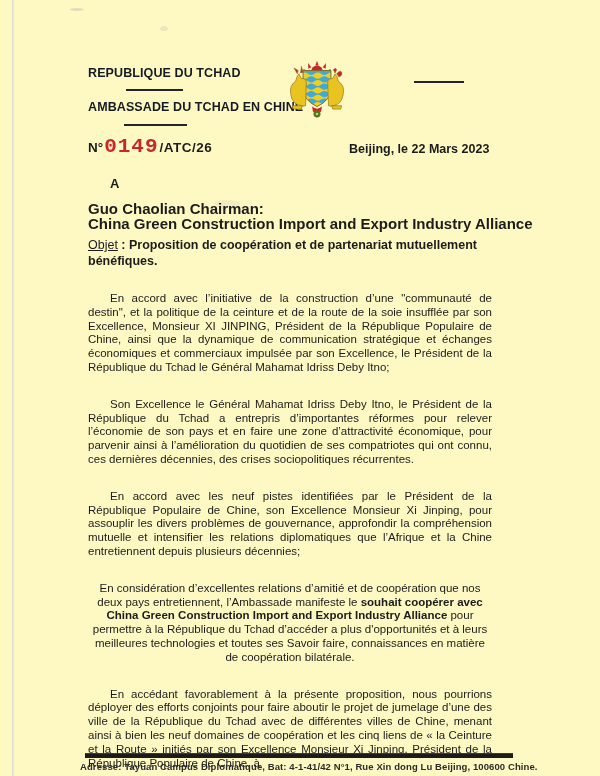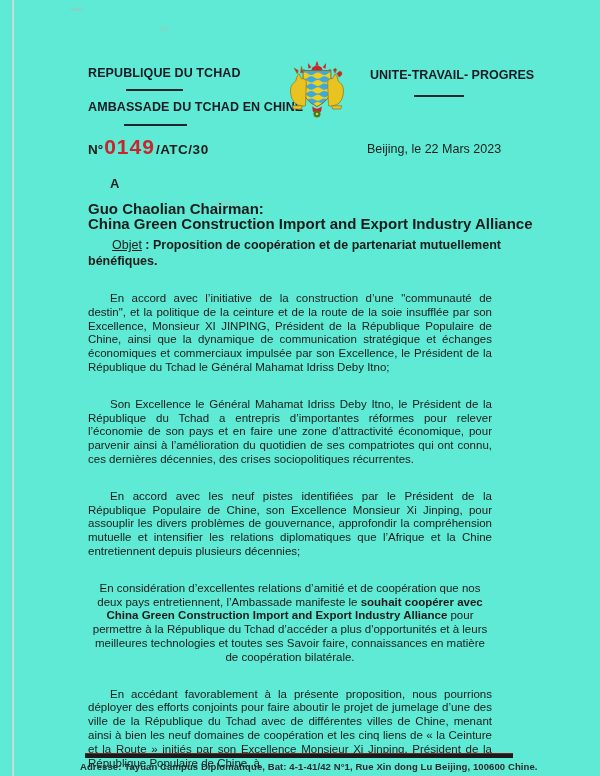--- a/index.html
+++ b/index.html
@@ -1,18 +1,18 @@
 <!DOCTYPE html>
 <html><head>
 <meta charset="utf-8">
 <style>
   html,body{margin:0;padding:0;background:#e9e9e9;}
   .page{
     position:relative; width:600px; height:776px; margin:0 auto;
-    background:#5eead4; overflow:hidden;
+    background:#fef9c3; overflow:hidden;
     font-family:"Liberation Sans", sans-serif; color:#1c1c1c;
   }
   
   .scan-edge{position:absolute; left:12px; top:0; width:2px; height:776px;
     background:linear-gradient(to right,#cfcfcf,#e6e6e6); opacity:.8;}
   .smudge{position:absolute; background:#b9b9b9; border-radius:50%; opacity:.45;}
   .smudge.s1{left:70px; top:8px; width:14px; height:3px;}
   .smudge.s2{left:160px; top:26px; width:8px; height:5px; opacity:.3;}
   .smudge.s3{left:214px; top:200px; width:26px; height:8px; opacity:.18;}
 
@@ -23,34 +23,34 @@
   .hdr-left .rule-1{width:57px; margin:9px 0 9px 38px;}
   .hdr-left .rule-2{width:63px; margin:10px 0 0 36px;}
   .emblem{position:absolute; left:276px; top:58px; width:82px; height:66px;}
   .hdr-right{position:absolute; left:370px; top:68px; font-weight:bold;
     font-size:12.5px; color:#151b24;}
   .hdr-right .rule-3{width:50px; margin:13px 0 0 44px;}
 
   
   .ref{position:absolute; left:88px; top:135px; display:flex; align-items:baseline;}
   .ref .no{font-weight:bold; font-size:13.5px;}
-  .ref .num{font-family:Liberation Sans, sans-serif; font-weight:bold;
+  .ref .num{font-family:Liberation Mono, monospace; font-weight:bold;
     font-size:21px; color:#c8252c; letter-spacing:1px; margin:0 1px;}
   .ref .suffix{font-weight:bold; font-size:13.5px; letter-spacing:.5px;}
-  .dateline{position:absolute; left:367px; top:142px; font-weight:normal; font-size:12.5px;}
+  .dateline{position:absolute; left:349px; top:142px; font-weight:bold; font-size:12.5px;}
 
   
   .salutation{position:absolute; left:110px; top:176px; font-weight:bold; font-size:13px;}
   .recipient{position:absolute; left:88px; top:202px; font-weight:bold;
     font-size:15px; line-height:14.5px;}
 
   
   .subject{position:absolute; left:88px; top:238px; width:442px;
     font-size:12.5px; line-height:15.5px; font-weight:bold;}
-  .subject .objet{font-weight:normal; text-decoration:underline;margin-left:24px;}
+  .subject .objet{font-weight:normal; text-decoration:underline;}
 
   
   .body{position:absolute; left:88px; top:292px; width:416px;
     font-size:11.5px; line-height:13.8px; text-align:justify; color:#1b1b1b;}
   .body p{margin:0 12px 23px 0;}
   .body p.indent{text-indent:22px;}
   .body p.ragged{text-align:center;}
 
   
   .footer-rule{position:absolute; left:85px; top:753px; width:428px; height:4px;
@@ -113,28 +113,27 @@
         <path fill="#e9c31f" d="M68 58 h12 l-1 4 h-10 z"></path>
       </g>
 
       <path d="M44 59 q6 5 12 0 l-1 6 q-5 4 -10 0 z" fill="#c8252c"></path>
       <circle cx="50" cy="68" r="4" fill="#2f7d33" stroke="#8a6d1f" stroke-width="0.8"></circle>
       <circle cx="50" cy="68" r="1.6" fill="#f2cf1c"></circle>
     </svg>
   </div>
 
   <div class="hdr-right">
-    <div>UNITE-TRAVAIL- PROGRES</div>
     <div class="rule-sm rule-3"></div>
   </div>
 
   <div class="ref">
     <span class="no">N°</span>
     <span class="num">0149</span>
-    <span class="suffix">/ATC/30</span>
+    <span class="suffix">/ATC/26</span>
   </div>
 
   <div class="dateline">Beijing, le 22 Mars 2023</div>
 
   <div class="salutation">A</div>
   <div class="recipient">
     <div>Guo Chaolian Chairman:</div>
     <div>China Green Construction Import and Export Industry Alliance</div>
   </div>
 

